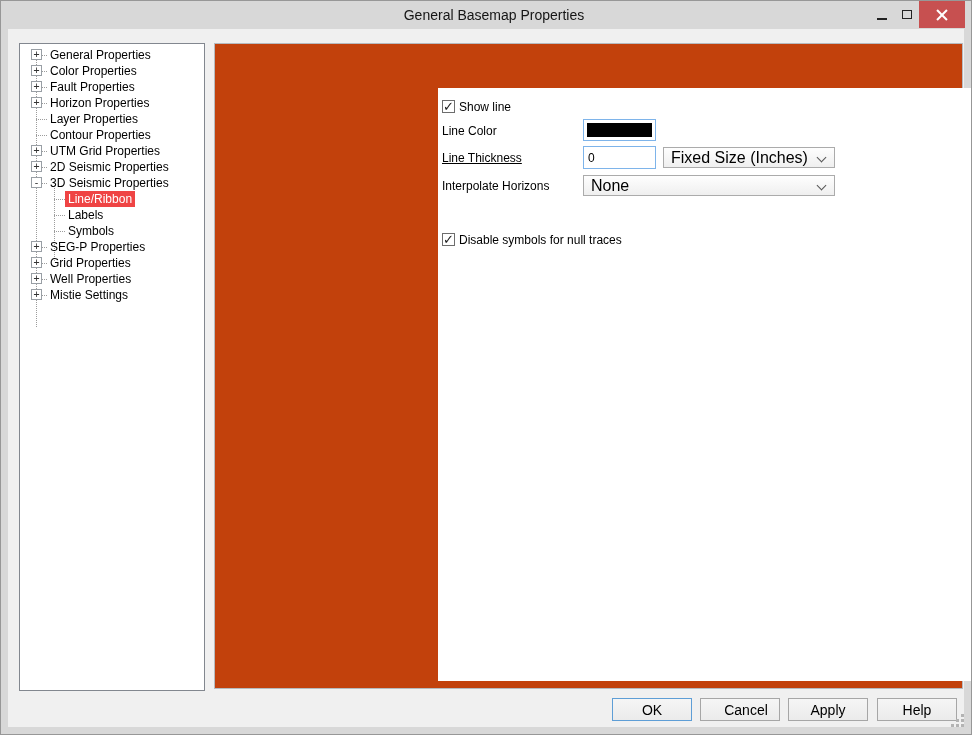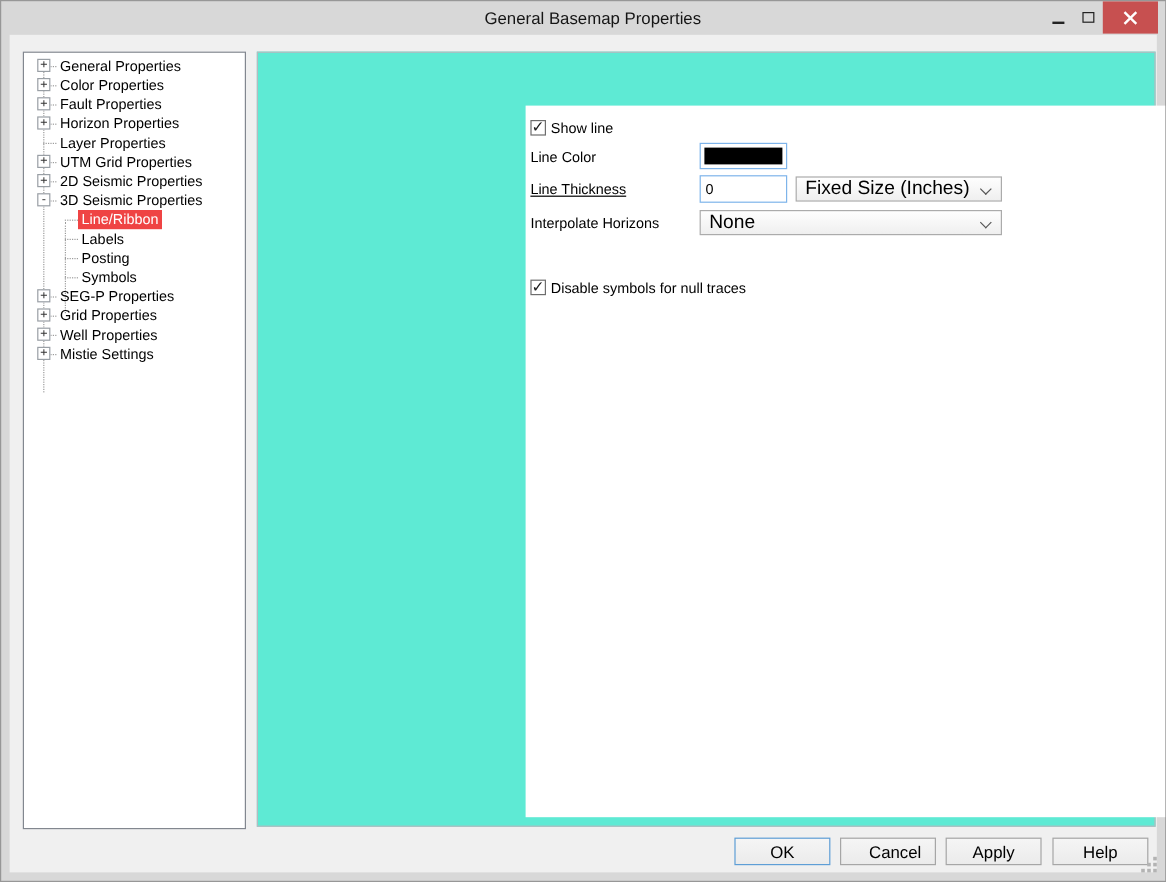--- a/index.html
+++ b/index.html
@@ -46,21 +46,21 @@
     display:flex;align-items:center;justify-content:center;
     font-size:10px;line-height:9px;font-family:"DejaVu Sans Mono",monospace;
   }
   .tlabel{padding:1px 3px;white-space:nowrap;}
   .trow.lvl0 .tlabel{margin-left:27px;}
   .trow.lvl1 .tlabel{margin-left:45px;}
   .tlabel.selected{background:#ef4444;color:#fff;}
   
   .settings-pane{
     position:absolute;left:206px;top:14px;width:749px;height:646px;
-    background:#5eead4;border:1px solid #b6babf;
+    background:#c2410c;border:1px solid #b6babf;
   }
   .content-panel{position:absolute;left:223px;top:44px;width:710px;height:593px;background:#fff;}
   .flabel{position:absolute;font-size:12px;color:#000;white-space:nowrap;}
   
   .checkbox{
     position:absolute;width:13px;height:13px;background:#fff;border:1px solid #6d6d6d;
   }
   .checkbox.checked::after{
     content:"\2713";position:absolute;left:0px;top:-2px;
     font-size:13px;font-weight:bold;color:#1a1a1a;
@@ -149,20 +149,24 @@
           </div>
           <div class="trow lvl0 hasbox">
             <span class="stub"></span>
             <span class="ebox">+</span>
             <span class="tlabel">Horizon Properties</span>
           </div>
           <div class="trow lvl0 nobox">
             <span class="stub"></span>
             <span class="tlabel">Layer Properties</span>
           </div>
+          <div class="trow lvl0 nobox">
+            <span class="stub"></span>
+            <span class="tlabel">Contour Properties</span>
+          </div>
           <div class="trow lvl0 hasbox">
             <span class="stub"></span>
             <span class="ebox">+</span>
             <span class="tlabel">UTM Grid Properties</span>
           </div>
           <div class="trow lvl0 hasbox">
             <span class="stub"></span>
             <span class="ebox">+</span>
             <span class="tlabel">2D Seismic Properties</span>
           </div>
@@ -171,24 +175,20 @@
             <span class="ebox">-</span>
             <span class="tlabel">3D Seismic Properties</span>
           </div>
           <div class="trow lvl1">
             <span class="stub"></span>
             <span class="tlabel selected">Line/Ribbon</span>
           </div>
           <div class="trow lvl1">
             <span class="stub"></span>
             <span class="tlabel">Labels</span>
-          </div>
-          <div class="trow lvl1">
-            <span class="stub"></span>
-            <span class="tlabel">Posting</span>
           </div>
           <div class="trow lvl1">
             <span class="stub"></span>
             <span class="tlabel">Symbols</span>
           </div>
           <div class="trow lvl0 hasbox">
             <span class="stub"></span>
             <span class="ebox">+</span>
             <span class="tlabel">SEG-P Properties</span>
           </div>

